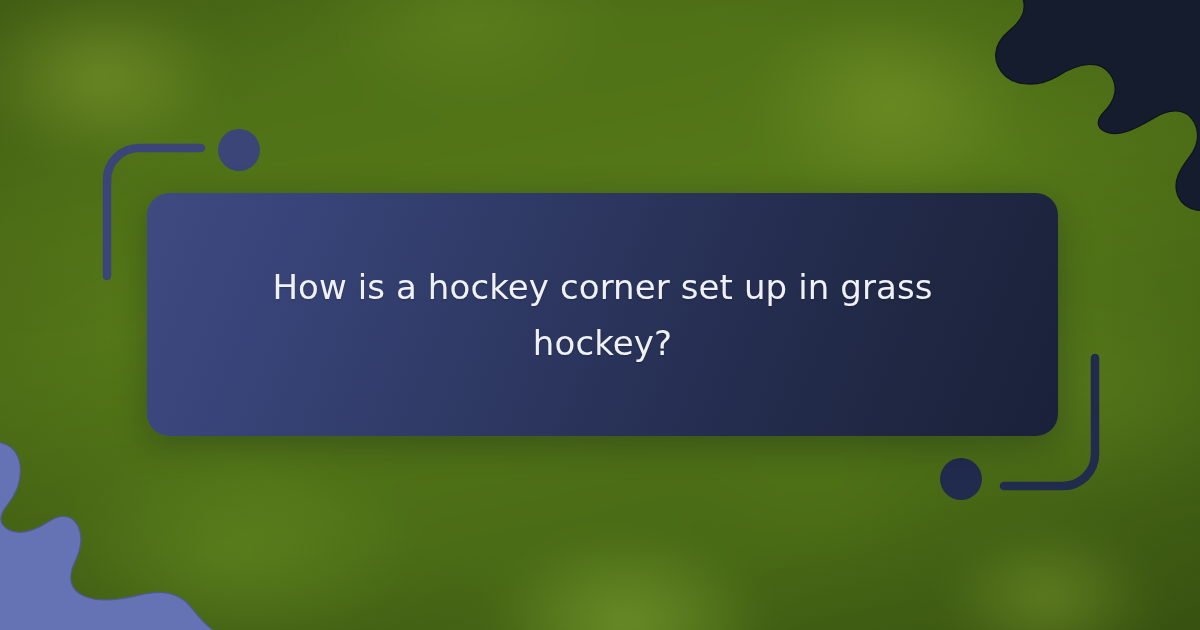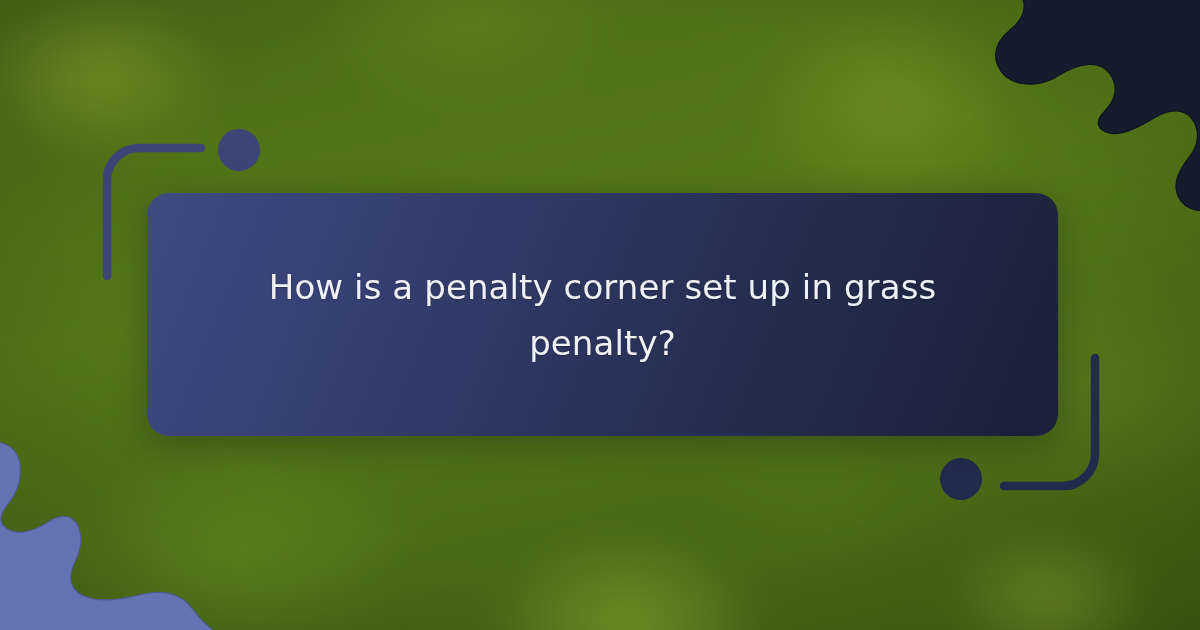--- a/index.html
+++ b/index.html
@@ -147,16 +147,16 @@
   </svg>
 
   <svg class="accent accent-br" width="120" height="155" viewBox="0 0 120 155">
     <path d="M 100 8 L 100 104 A 32 32 0 0 1 68 136 L 9 136" fill="none" stroke="#212b4d" stroke-width="8.5" stroke-linecap="round" stroke-linejoin="round"></path>
   </svg>
 
   <div class="dot dot-tl"></div>
   <div class="dot dot-br"></div>
 
   <div class="card">
-    <h1 class="card-title">How is a penalty corner set up in grass penalty?</h1>
+    <h1 class="card-title">How is a hockey corner set up in grass hockey?</h1>
   </div>
 
 </div>
 
 </body></html>

